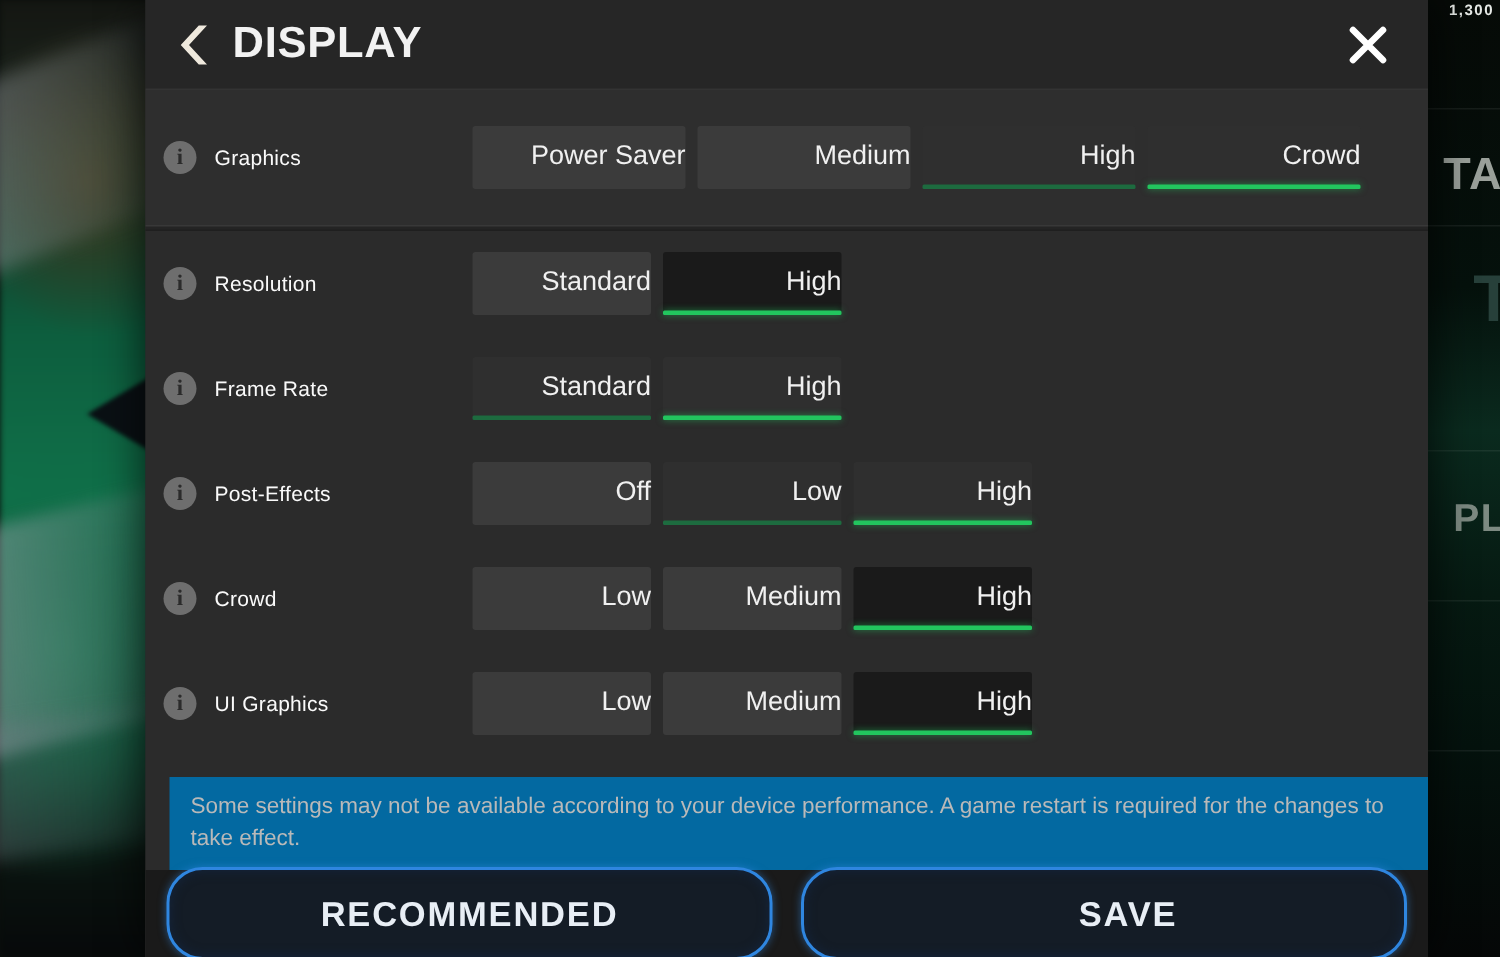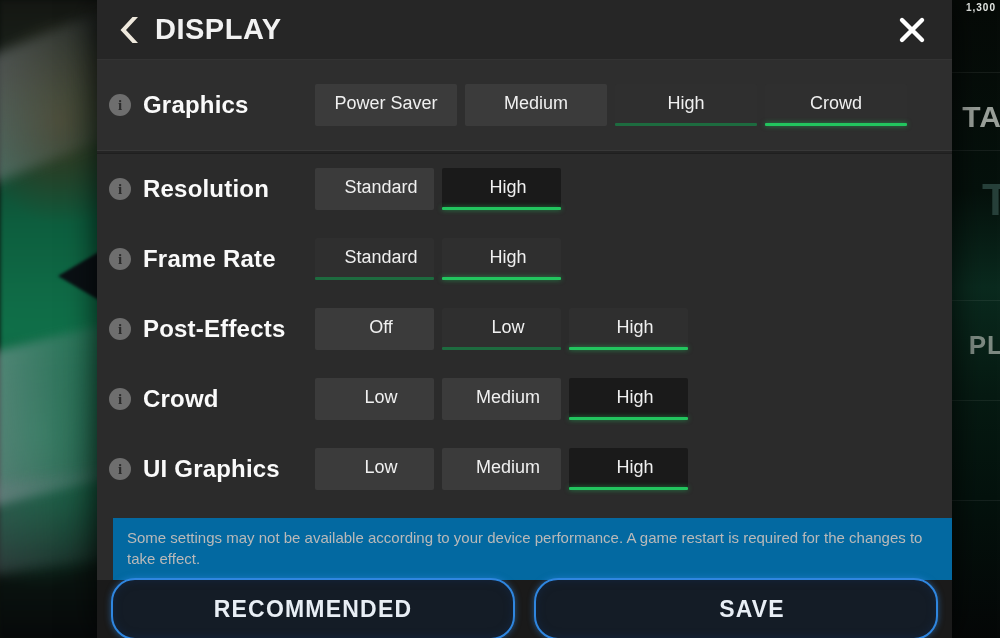--- a/index.html
+++ b/index.html
@@ -101,28 +101,28 @@
     width:22px; height:22px; border-radius:50%;
     background:#6e6e6e; flex:0 0 22px;
     display:flex; align-items:center; justify-content:center;
     margin-right:12px; cursor:pointer;
   }
   .info-ico span{
     color:#2b2b2b; font-size:15px; font-weight:bold; line-height:1;
     font-family:"Liberation Serif", serif;
   }
   .row-label{
-    font-size:24px; font-weight:bold; color:#fafafa;
+    font-size:14px; font-weight:normal; color:#fafafa;
     width:172px; flex:0 0 172px; letter-spacing:0.2px;
   }
   .opts{ display:flex; align-items:center; }
 
   .opt{
     position:relative; height:42px; margin-right:8px;
-    display:flex; align-items:center; justify-content:center;
+    display:flex; align-items:center; justify-content:flex-end;
     cursor:pointer; border-radius:2px;
     font-size:18px; color:#f0f0f0;
     padding-bottom:3px;
   }
   .opt.w-wide { width:142px; }
   .opt.w-mid  { width:119px;padding-left:13px; }
   .opt-lbl{ pointer-events:none; }
 
   
   .opt.state-plain { background:#3b3b3b; }

